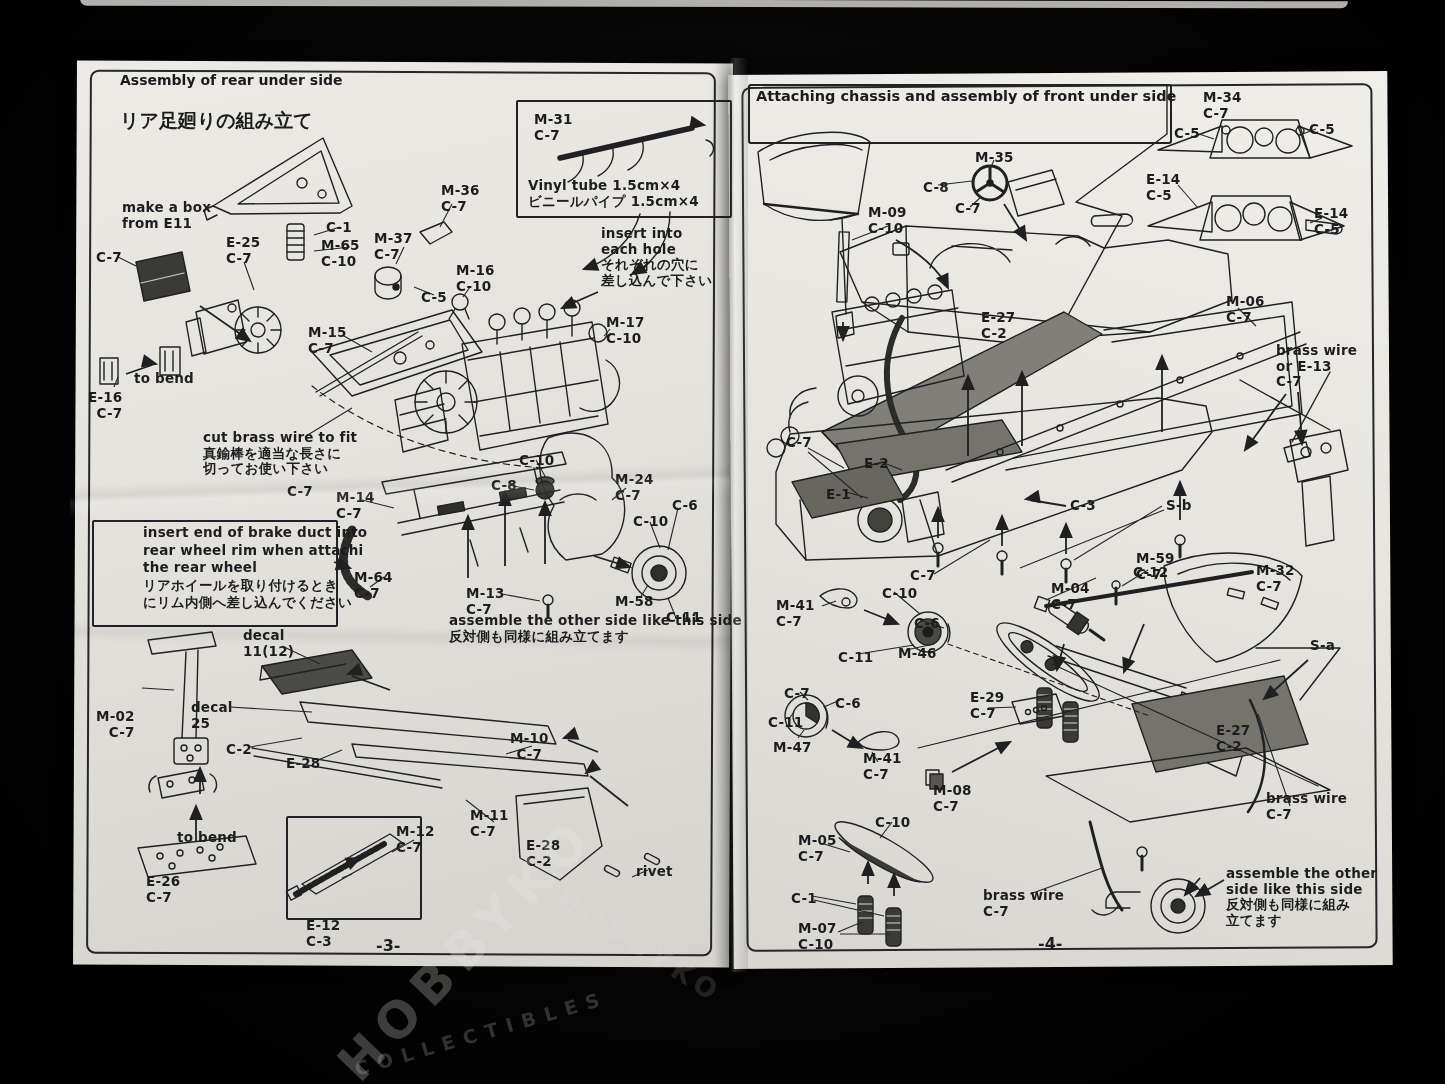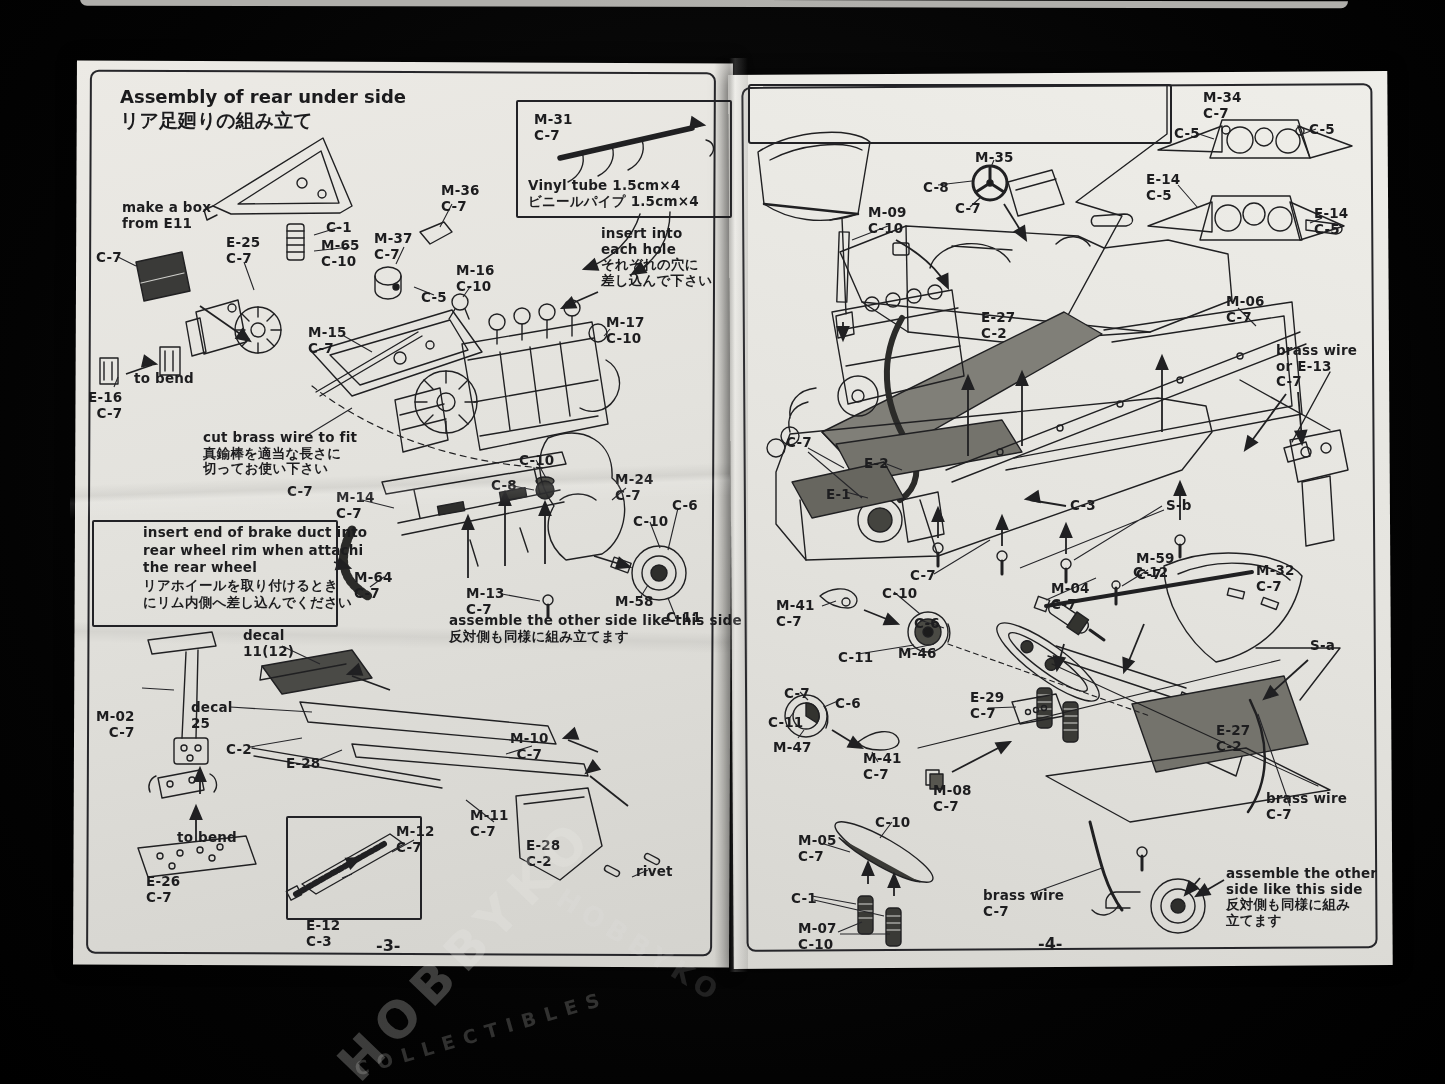--- a/index.html
+++ b/index.html
@@ -18,21 +18,21 @@
   .page.right .frame{left:13px;top:12px;right:15px;bottom:17px;}
   .crease{position:absolute;pointer-events:none;z-index:6;}
   .fold{left:714px;top:58px;width:34px;height:914px;
     background:linear-gradient(90deg,rgba(0,0,0,0) 0%,rgba(0,0,0,.20) 45%,rgba(255,255,255,.16) 62%,rgba(0,0,0,.10) 100%);}
   .crease2{left:70px;top:440px;width:660px;height:90px;
     background:linear-gradient(178deg,transparent 40%,rgba(0,0,0,.06) 50%,rgba(255,255,255,.10) 56%,transparent 70%);}
   .crease3{left:70px;top:600px;width:660px;height:70px;
     background:linear-gradient(181deg,transparent 40%,rgba(0,0,0,.05) 52%,transparent 66%);}
   .lbl{position:absolute;color:#1d1d1f;font-weight:700;font-size:13.5px;line-height:1.16;
     white-space:pre-line;letter-spacing:.2px;z-index:5;}
-  .title-en{position:absolute;left:120px;top:86px;font-size:18px;font-weight:700;color:#1b1b1d;z-index:5;}
+  .title-en{position:absolute;left:120px;top:72px;font-size:14px;font-weight:700;color:#1b1b1d;z-index:5;}
   .title-ja{position:absolute;left:120px;top:108px;font-size:19px;font-weight:700;color:#1b1b1d;z-index:5;}
   .rtitle-box{position:absolute;left:748px;top:84px;width:420px;height:56px;border:2.5px solid #222226;
     border-radius:3px;z-index:4;}
   .rtitle-en{position:absolute;left:756px;top:88px;font-size:14.5px;font-weight:700;color:#1b1b1d;z-index:5;}
   .rtitle-ja{position:absolute;left:756px;top:108px;font-size:18px;font-weight:700;color:#1b1b1d;z-index:5;}
   .tbox{position:absolute;border:2.5px solid #222226;z-index:4;border-radius:2px;}
   .vinyl-box{left:516px;top:100px;width:212px;height:114px;}
   .brake-box{left:92px;top:520px;width:242px;height:103px;}
   .m12-box{left:286px;top:816px;width:132px;height:100px;border-width:2px;}
   .pagenum{position:absolute;font-size:16px;font-weight:700;color:#1d1d1f;z-index:5;}
@@ -439,20 +439,21 @@
       <path d="M1144,624 L1126,668" fill="none"></path>
         <use href="#ah" transform="translate(1124,672) rotate(200)"></use>
       <path d="M1066,506 L1030,500" fill="none"></path>
         <use href="#ah" transform="translate(1026,499) rotate(260)"></use>
     </g>
   </svg>
 
   <div class="title-en">Assembly of rear under side</div>
   <div class="title-ja">リア足廻りの組み立て</div>
   <div class="rtitle-box"></div>
+  <div class="rtitle-en">Attaching chassis and assembly of front under side</div>
 
   <div class="tbox vinyl-box"></div>
   <div class="lbl" style="left:534px;top:112px;">M-31
 C-7</div>
   <div class="lbl" style="left:528px;top:178px;">Vinyl tube 1.5cm×4
 ビニールパイプ  1.5cm×4</div>
 
   <div class="tbox brake-box"></div>
   <div class="lbl" style="left:100px;top:524px;line-height:1.3;margin-left:43px;">insert end of brake duct into
 rear wheel rim when attachi

